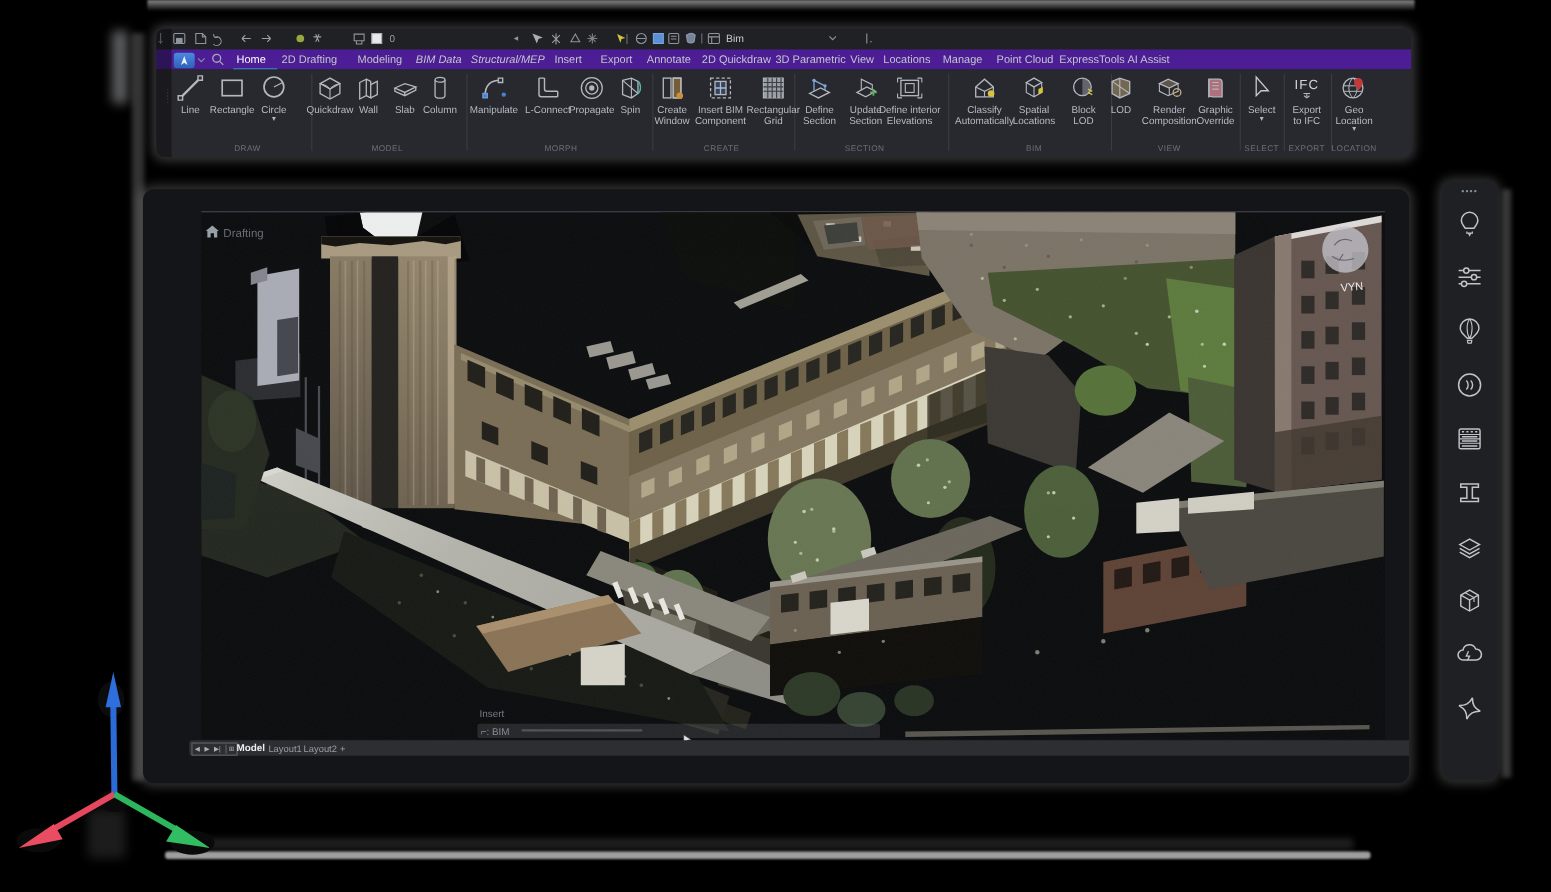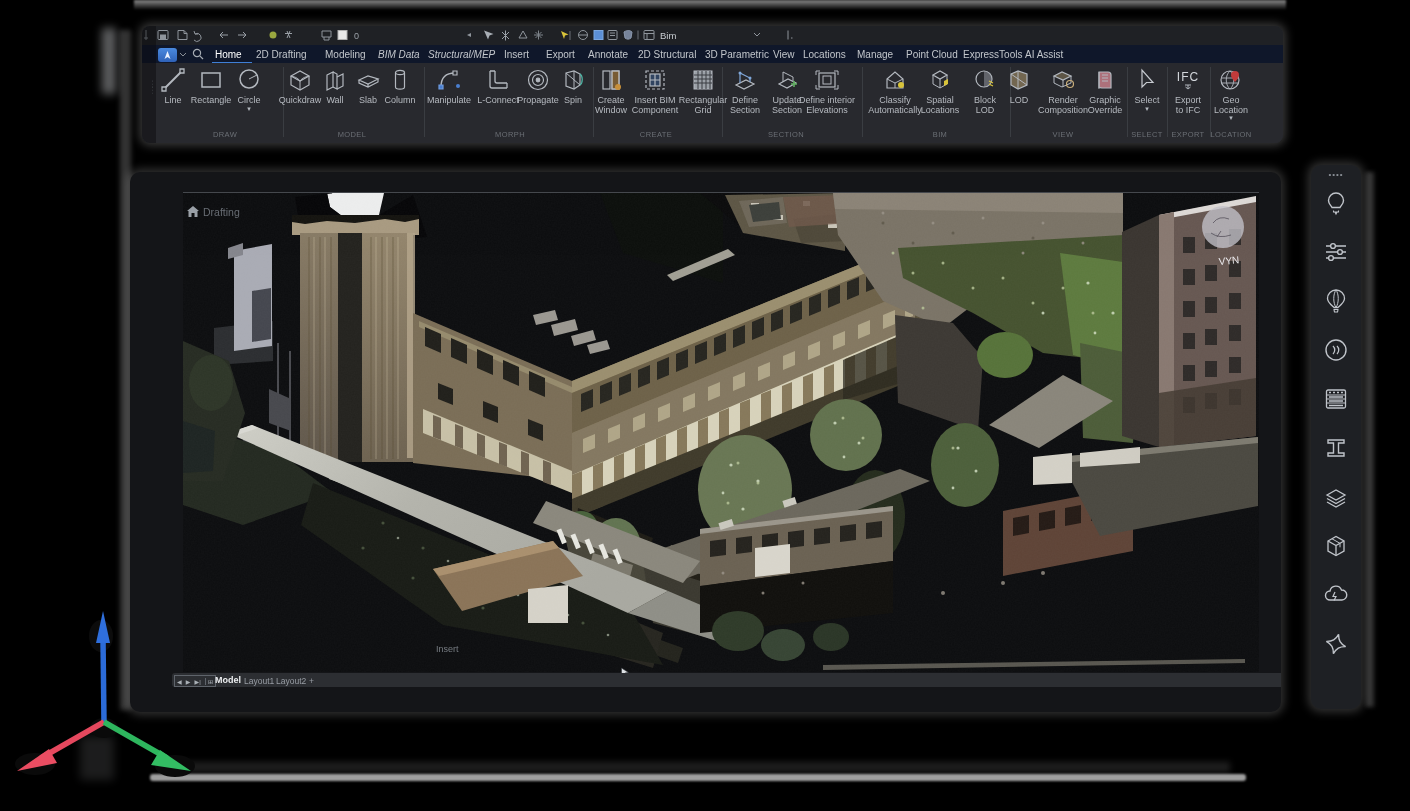--- a/index.html
+++ b/index.html
@@ -1,21 +1,21 @@
 <!DOCTYPE html>
 <html><head>
 <meta charset="utf-8">
 <style>
   html,body{margin:0;padding:0;background:#000;width:1410px;height:811px;overflow:hidden;}
   body{font-family:"Liberation Sans",sans-serif;position:relative;}
   .abs{position:absolute;}
   #ribbon{left:142px;top:26px;width:1141px;height:117px;border-radius:8px;background:#28292e;
     box-shadow:0 0 10px 3px rgba(255,255,255,0.22);overflow:hidden;}
   #qat{left:0;top:0;width:100%;height:19px;background:#1f2125;}
-  #tabrow{left:0;top:19px;width:100%;height:18px;background:#0f172a;}
+  #tabrow{left:0;top:19px;width:100%;height:18px;background:#4c1d95;}
   #rbody{left:0;top:37px;width:100%;height:80px;background:#28292e;}
   .tab{position:absolute;top:3.5px;font-size:10px;color:#c2c6cb;white-space:nowrap;}
   .tool{position:absolute;top:4px;width:60px;margin-left:-30px;text-align:center;}
   .tool svg{display:block;margin:0 auto;}
   .tool .lb{font-size:9px;color:#b6bac0;line-height:9.5px;margin-top:3px;}
   .grp{position:absolute;top:67px;font-size:7.5px;color:#6b6f75;letter-spacing:0.4px;transform:translateX(-50%);}
   .sep{position:absolute;top:4px;width:1px;height:70px;background:#3a3d42;}
   #win{left:130px;top:172px;width:1151px;height:540px;border-radius:10px;background:#141518;
     box-shadow:0 0 10px 3px rgba(255,255,255,0.20);overflow:hidden;}
   #canvas{left:53px;top:20px;width:1076px;height:479px;background:#0c0d0f;border-top:1px solid #45484d;}
@@ -90,21 +90,21 @@
       </svg>
       <span class="tab" style="left:73px;color:#ffffff;">Home</span>
       <div class="abs" style="left:70px;top:16.5px;width:40px;height:2px;background:#3f7fd6;"></div>
       <span class="tab" style="left:114px;">2D Drafting</span>
       <span class="tab" style="left:183px;">Modeling</span>
       <span class="tab" style="left:236px;font-style:italic;">BIM Data</span>
       <span class="tab" style="left:286px;font-style:italic;">Structural/MEP</span>
       <span class="tab" style="left:362px;">Insert</span>
       <span class="tab" style="left:404px;">Export</span>
       <span class="tab" style="left:446px;text-align:right;">Annotate</span>
-      <span class="tab" style="left:496px;">2D Structural</span>
+      <span class="tab" style="left:496px;">2D Quickdraw</span>
       <span class="tab" style="left:563px;text-align:right;">3D Parametric</span>
       <span class="tab" style="left:631px;">View</span>
       <span class="tab" style="left:661px;">Locations</span>
       <span class="tab" style="left:715px;">Manage</span>
       <span class="tab" style="left:764px;">Point Cloud</span>
       <span class="tab" style="left:821px;">ExpressTools</span>
       <span class="tab" style="left:883px;">AI Assist</span>
     </div>
     <div id="rbody" class="abs">
       <div class="sep" style="left:141px"></div>
@@ -706,20 +706,24 @@
         <rect x="0" y="0" width="1076" height="479" filter="url(#grain)" opacity="0.055"></rect>
       </svg>
       <div class="abs" style="left:3px;top:11px;">
         <svg width="14" height="13">
           <path d="M7 1 L13 6 H11.5 V12 H8.5 V8 H5.5 V12 H2.5 V6 H1 Z" fill="#9aa0a7"></path>
         </svg>
       </div>
       <span class="abs" style="left:20px;top:13px;font-size:10.5px;color:#686d74;">Drafting</span>
 
       <span class="abs" style="left:253px;top:451px;font-size:9px;color:#777c82;">Insert</span>
+      <div class="abs" style="left:251px;top:465px;width:366px;height:13px;background:rgba(130,136,142,0.22);border-radius:2px;">
+        <span style="position:absolute;left:3px;top:1.5px;font-size:9px;color:#878d93;">⌐: BIM</span>
+        <div style="position:absolute;left:40px;top:5px;width:110px;height:2px;background:rgba(180,185,190,0.30);border-radius:2px;"></div>
+      </div>
       <svg class="abs" style="left:437px;top:474px" width="10" height="10">
         <path d="M1.5 1 L8.5 5.5 L5 6 L6.5 9 L5.2 9.4 L3.8 6.5 L1.5 8 Z" fill="#dfe2e5" stroke="#33363a" stroke-width="0.6"></path>
       </svg>
     </div>
     <div id="tabbar" class="abs">
       <div class="abs" style="left:2px;top:2px;width:40px;height:10px;border:1px solid #5f646b;display:flex;align-items:center;justify-content:space-around;font-size:6px;color:#aab0b6;">
         <span>◀</span>
         <span>▶</span>
         <span>▶|</span>
         <span style="border-left:1px solid #5f646b;padding-left:2px;">⊞</span>

